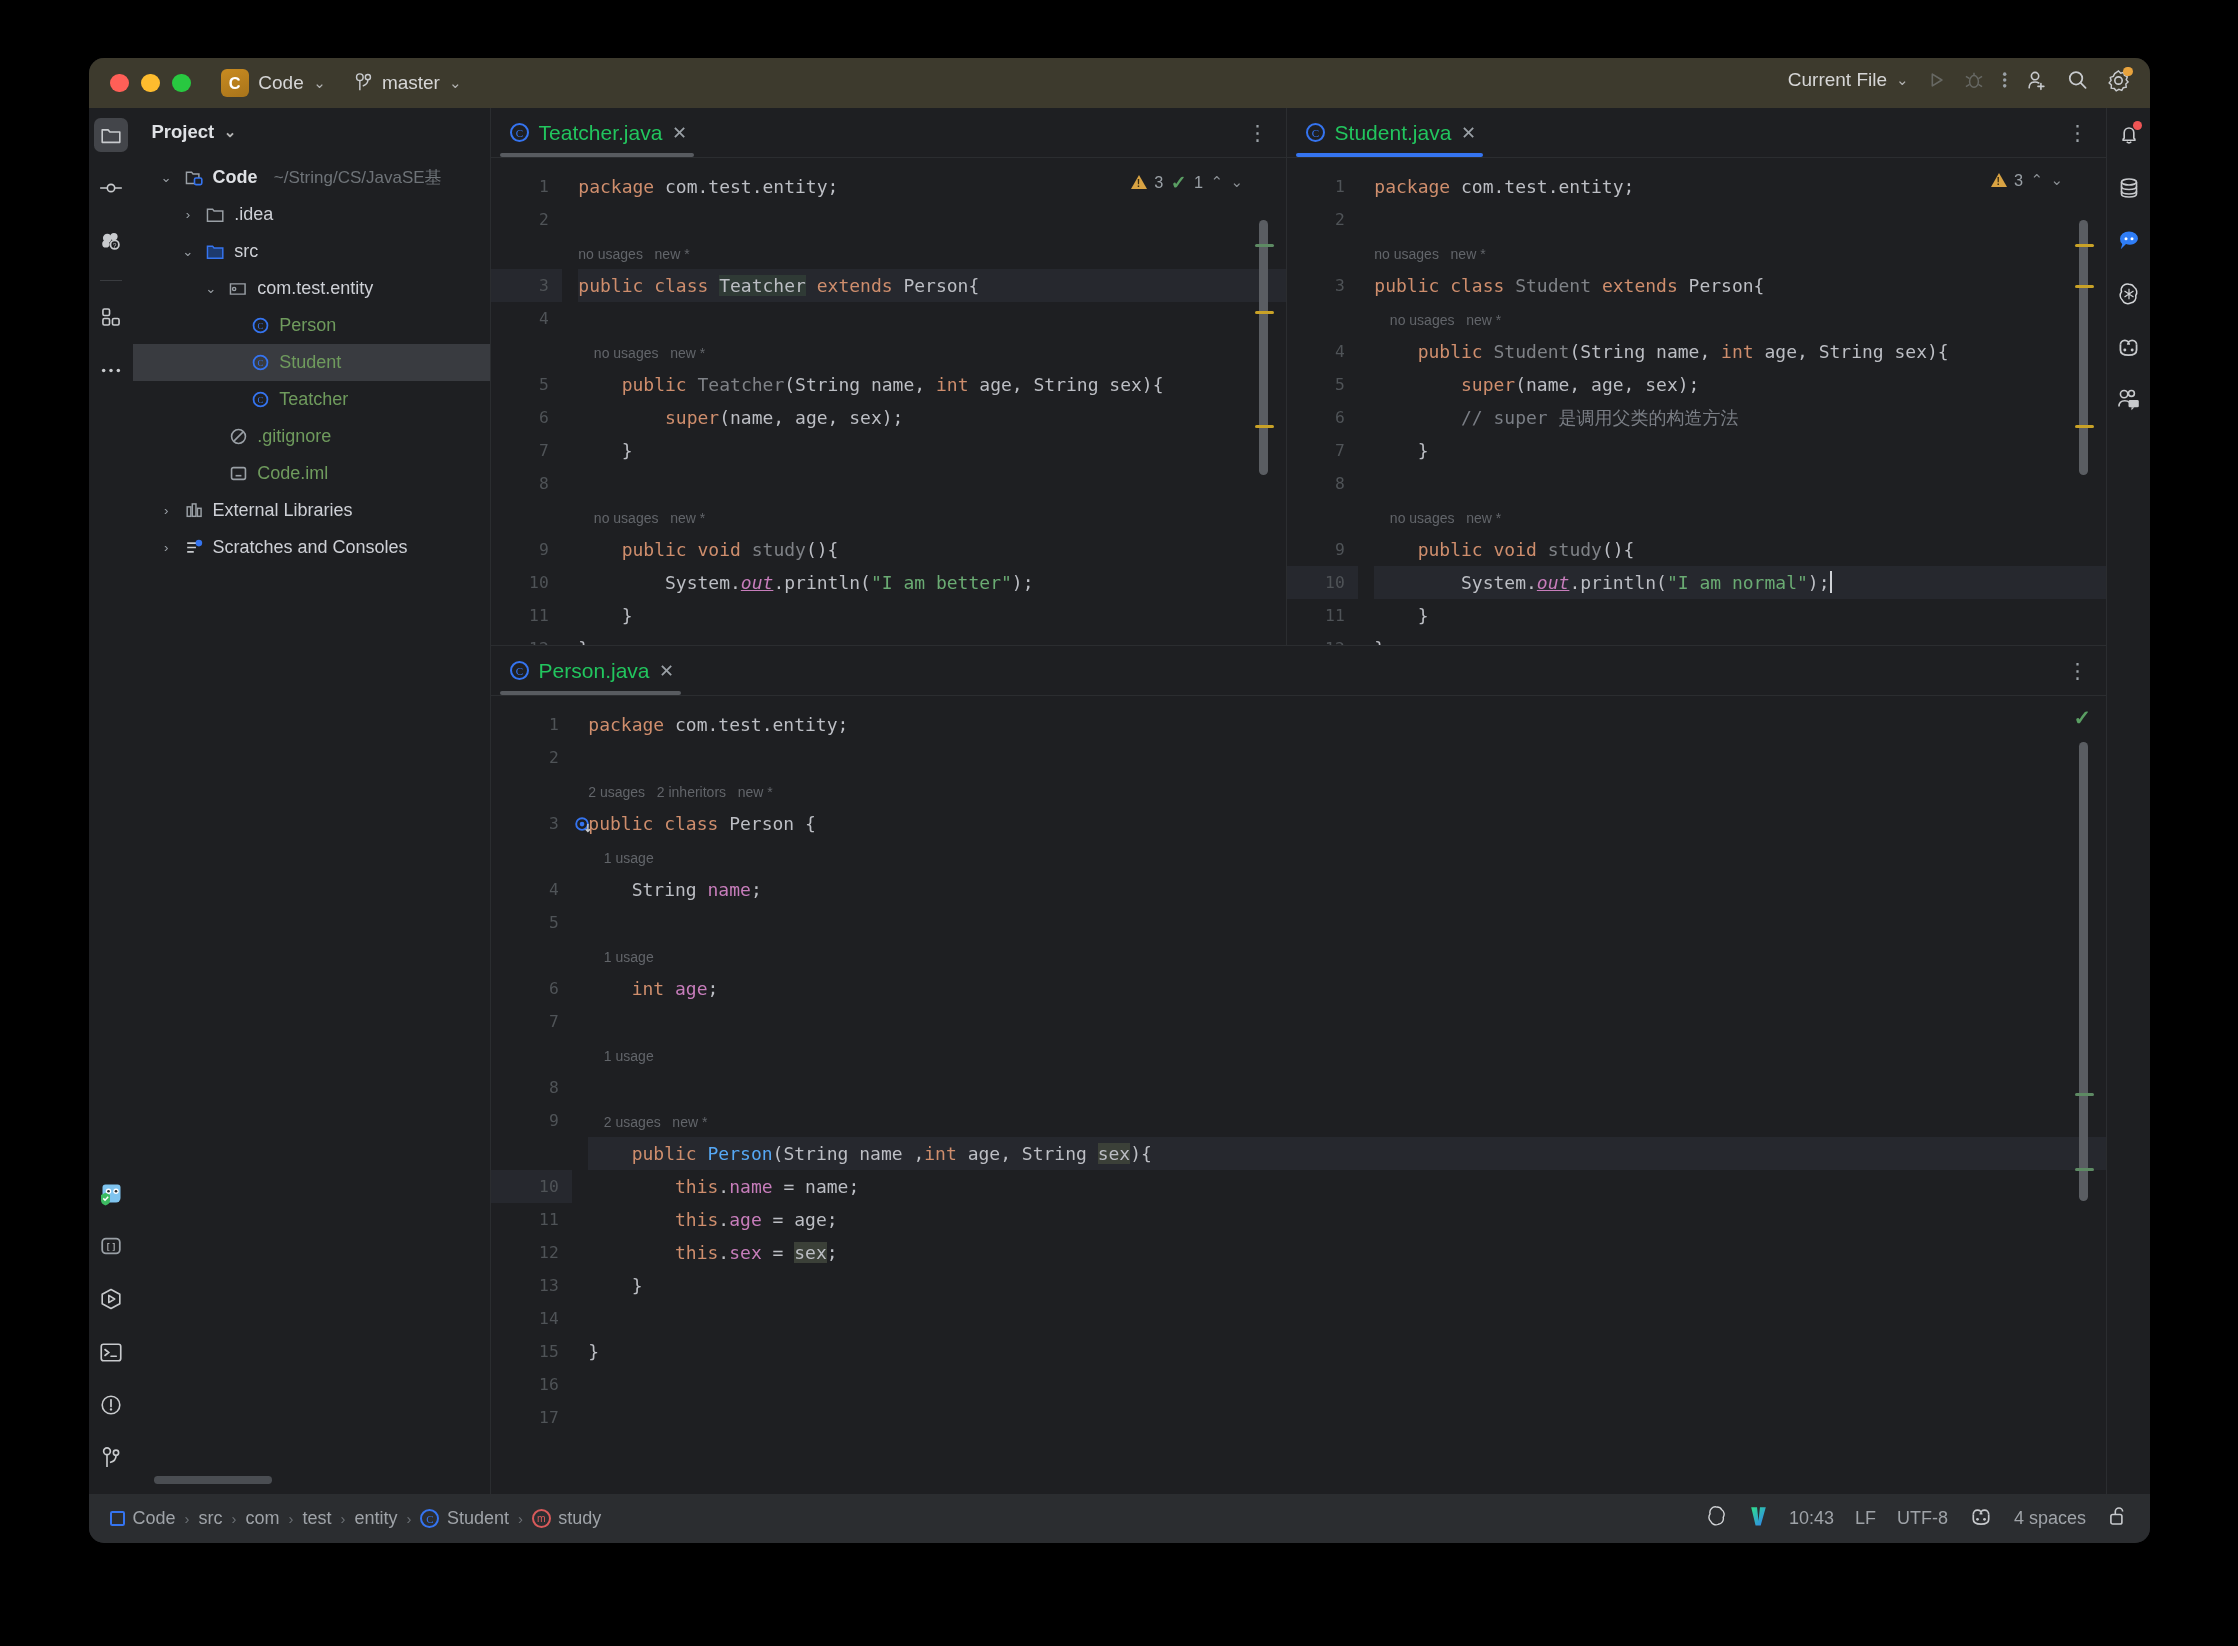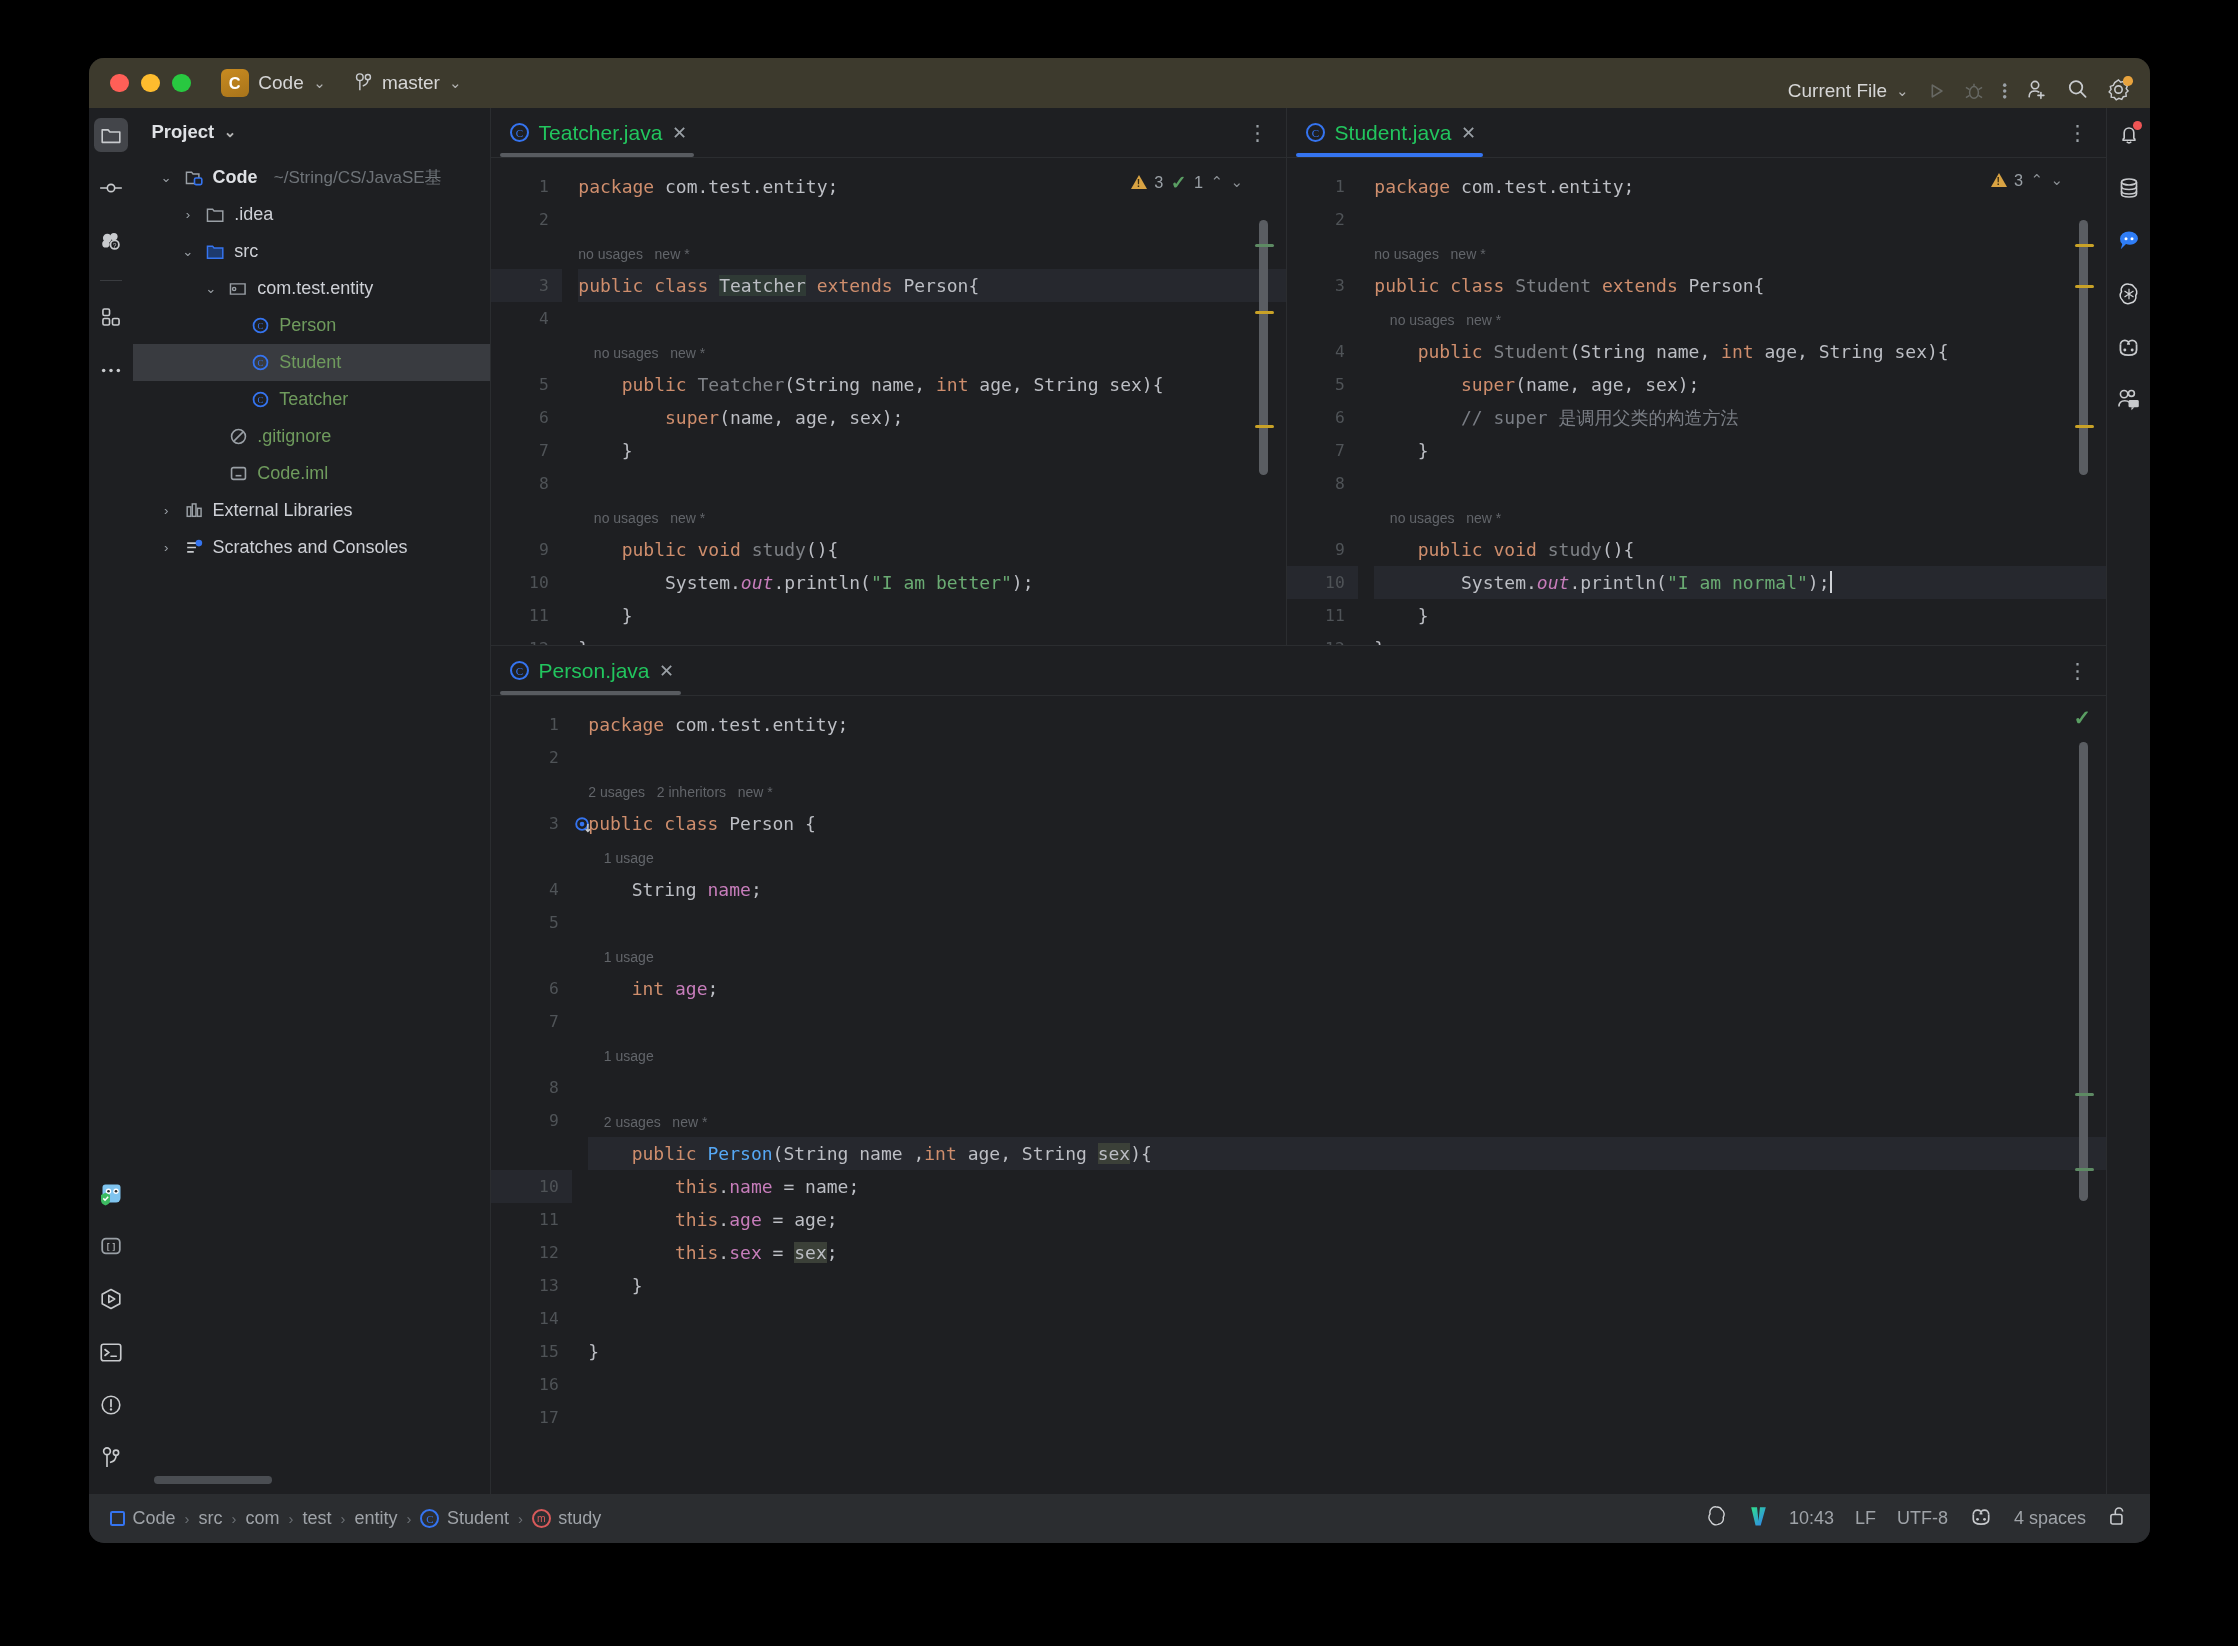--- a/index.html
+++ b/index.html
@@ -29,21 +29,21 @@
     width: 28px; height: 28px; border-radius: 6px;
     background: linear-gradient(160deg,#c98b20,#a8741b);
     color: #fff; font-size: 16.3px; font-weight: 700;
     display: flex; align-items: center; justify-content: center;
   }
   .tb-label { color: #d6d6d6; font-size: 19px; }
   .chev { color: #b5b5b5; font-size: 15px; }
   .branch { display: flex; align-items: center; gap: 9px; margin-left: 28px; }
   .tb-right {
     position: absolute; right: 19px; top: 0; height: 44px;
-    display: flex; align-items: flex-end; gap: 16px;
+    display: flex; align-items: center; gap: 16px;
   }
   .tb-icon { color: #9aa0a6; display: flex; align-items: center; }
   .tb-icon.dim { opacity: .45; }
   .gear-wrap { position: relative; }
   .gear-dot {
     position: absolute; right: -1.5px; top: -0.7px;
     width: 9.6px; height: 9.6px; border-radius: 50%; background: #e8a33d;
   }
   
   .body { flex: 1; display: flex; min-height: 0; background: #1e1f22; }
@@ -124,21 +124,21 @@
   .gutter-icon { position: absolute; right: -21px; top: 6.7px; }
   .code {
     flex: 1; padding-top: 12px; padding-left: 16.3px; position: relative;
     font-family: "DejaVu Sans Mono", monospace; font-size: 18px;
     color: #bcbec4; overflow: hidden; min-width: 0;
   }
   .ln { height: 33px; line-height: 33px; white-space: pre; position: relative; }
   .ln.hl { background: #26282e; }
   .hint { color: #62656a; font-size: 14px; font-family: "Liberation Sans", sans-serif; }
   .kw { color: #cf8e6d; } .str { color: #6aab73; } .cmt { color: #7a7e85; } .dim { color: #7f8287; } .fld { color: #c77dbb; }
-  .stat { color: #c77dbb; font-style: italic; } .ctor { color: #56a8f5; }
+  .stat { color: #c77dbb; font-style: italic; text-decoration: underline; } .ctor { color: #56a8f5; }
   .typo { background: #2f3a35; }
   .hi-box { background: #3b4038; }
   .caret { display: inline-block; width: 2.2px; height: 22px; background: #cfd2d6; vertical-align: -4.4px; }
   .inspect {
     position: absolute; right: 43px; top: 13.3px;
     display: flex; align-items: center; gap: 7.4px; font-size: 16.3px; color: #9aa0a6;
     font-family: "Liberation Sans", sans-serif;
   }
   .warn-tri {
     width: 0; height: 0; border-left: 8.1px solid transparent;

